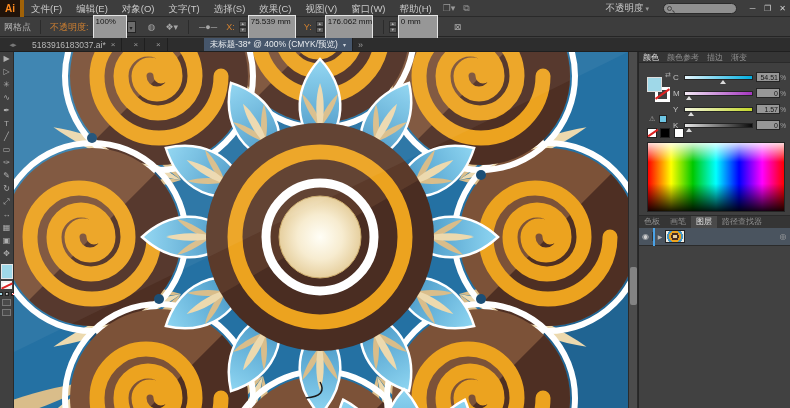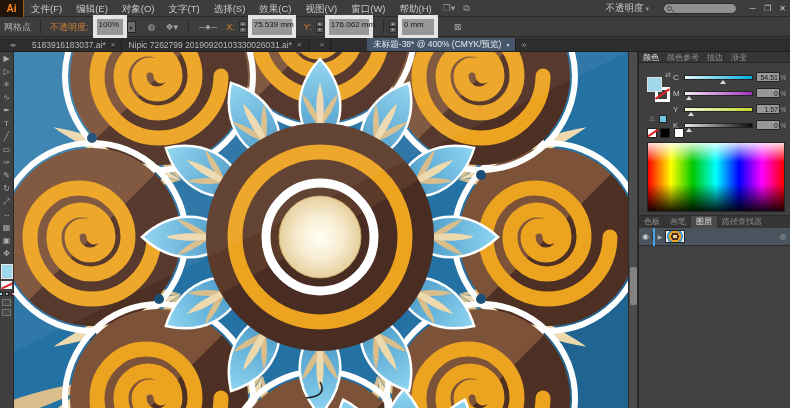--- a/index.html
+++ b/index.html
@@ -4,37 +4,37 @@
 <style>
   html,body{margin:0;padding:0;background:#222;}
   *{box-sizing:border-box;font-family:"Liberation Sans","DejaVu Sans",sans-serif;}
   #app{position:relative;width:790px;height:408px;background:#3d3d3d;overflow:hidden;
        font-size:10px;color:#cfcfcf;}
   
   #menubar{position:absolute;left:0;top:0;width:790px;height:17px;background:#3d3d3d;
            border-bottom:1px solid #2a2a2a;display:flex;align-items:center;}
   #ai-logo{width:24px;height:17px;background:#20130a;color:#ff8a1e;font-weight:bold;
            font-size:10px;display:flex;align-items:center;justify-content:center;
-           border-right:1px solid #a16207;}
+           border-right:4px solid #a16207;}
   .menu-item{padding:0 7px;height:17px;line-height:17px;color:#c9c9c9;font-size:9.5px;white-space:nowrap;}
   .tbar-spacer{flex:1;}
   .tbar-icon{color:#9a9a9a;font-size:9px;padding:0 4px;}
   #workspace-btn{color:#c9c9c9;font-size:9.5px;padding:0 6px;white-space:nowrap;}
   #workspace-caret{color:#999;font-size:7px;margin-left:2px;}
   #search-box{width:74px;height:11px;background:#8f8f8f;border:1px solid #2a2a2a;border-radius:6px;
               margin:0 8px;display:flex;align-items:center;padding:0 3px;}
   .mag{width:5px;height:5px;border:1px solid #444;border-radius:50%;position:relative;}
   .mag:after{content:"";position:absolute;left:4px;top:4px;width:3px;height:1px;background:#444;transform:rotate(45deg);}
   .win-btn{width:15px;color:#cfcfcf;font-size:8px;text-align:center;}
   
   #controlbar{position:absolute;left:0;top:18px;width:790px;height:19px;background:#3d3d3d;
               border-bottom:1px solid #252525;display:flex;align-items:center;font-size:9px;}
   .cb-label{color:#b5b5b5;margin:0 4px;white-space:nowrap;}
   .cb-accent{color:#d08030;}
-  .cb-field{background:#979797;color:#161616;border:4px solid #e5e5e5;height:24px;
+  .cb-field{background:#979797;color:#161616;border:1px solid #e5e5e5;height:24px;
             line-height:11px;padding:0 2px;font-size:8px;white-space:nowrap;}
   .cb-drop{width:9px;height:12px;background:#6b6b6b;border:1px solid #242424;color:#222;
            font-size:6px;text-align:center;line-height:12px;}
   .stepper{display:inline-flex;flex-direction:column;width:8px;height:12px;margin-right:1px;}
   .stepper span{flex:1;background:#5c5c5c;border:1px solid #2c2c2c;color:#bbb;font-size:4px;
                 line-height:4px;text-align:center;}
   .cb-icon{color:#a8a8a8;font-size:9px;margin:0 5px;}
   .cb-sep{width:1px;height:14px;background:#2b2b2b;margin:0 5px;}
   
   #tabbar{position:absolute;left:0;top:38px;width:790px;height:14px;background:#2d2d2d;
@@ -169,21 +169,20 @@
     <span class="cb-icon" style="margin-left:16px">⊠</span>
   </div>
 
   <div id="tabbar">
     <div class="tab-nav">◂▸</div>
     <div class="doc-tab">
       <span>5183916183037.ai*</span>
       <span class="close">×</span>
     </div>
     <div class="doc-tab">
-      <span>Nipic 7262799 20190920103330026031.ai*</span>
       <span class="close">×</span>
     </div>
     <div class="doc-tab">
       <span class="close">×</span>
     </div>
     <div class="doc-tab active">
       <span>未标题-38* @ 400% (CMYK/预览)</span>
       <span class="caret">▾</span>
     </div>
     <div class="tab-overflow">»</div>

